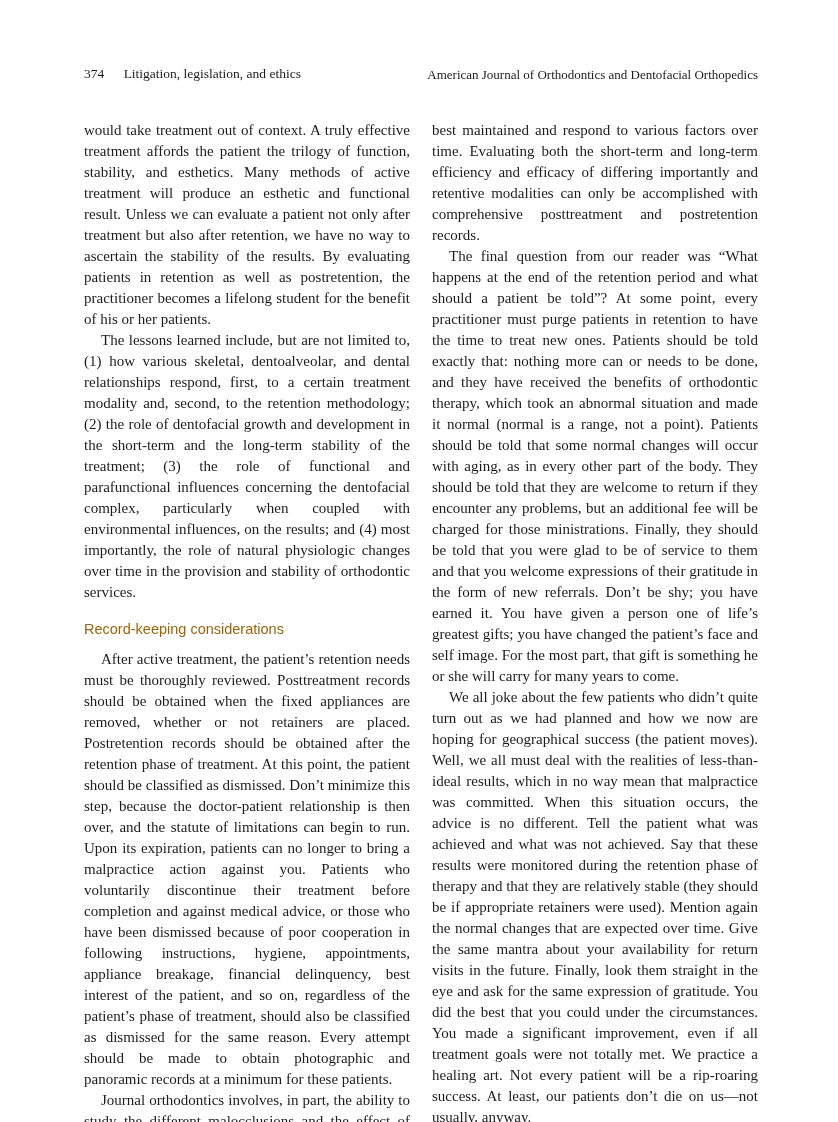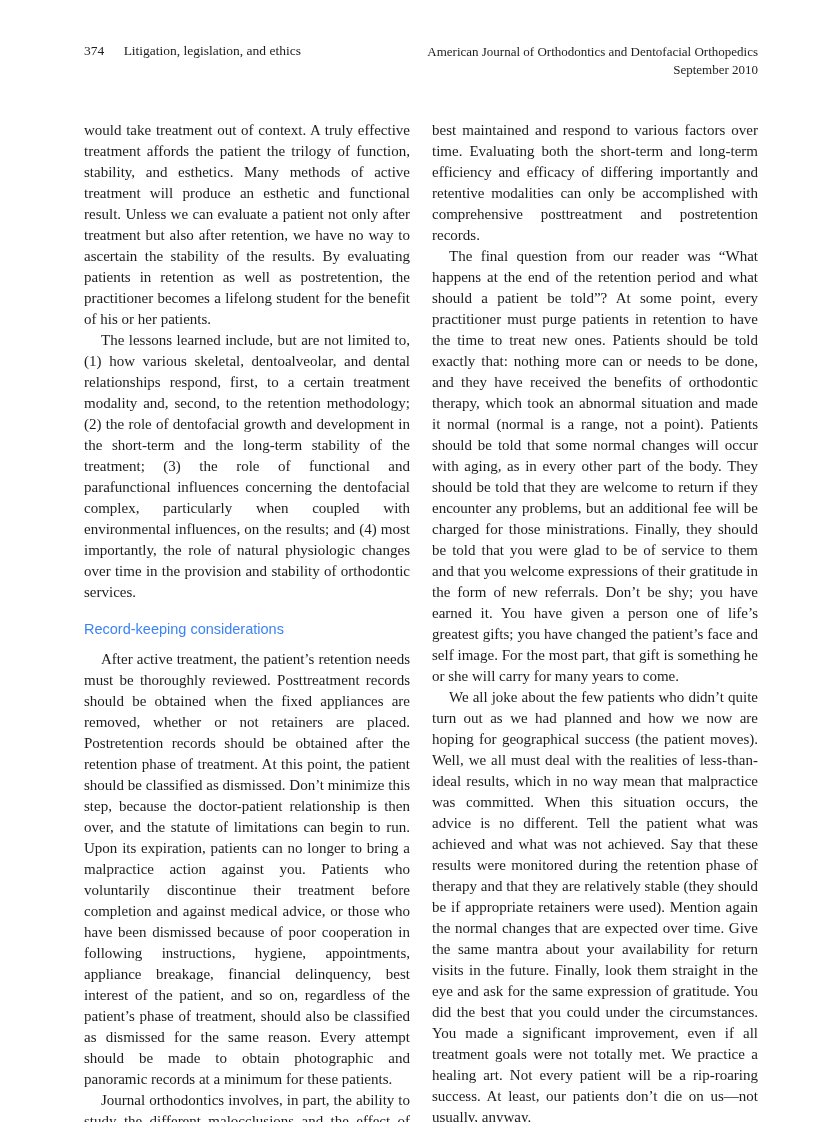--- a/index.html
+++ b/index.html
@@ -11,21 +11,21 @@
     position: relative;
     width: 838px;
     height: 1122px;
     background: #ffffff;
     font-family: "Liberation Serif", serif;
     color: #1c1c1c;
     overflow: hidden;
   }
   .page-header {
     position: absolute;
-    top: 43px;
+    top: 66px;
     left: 84px;
     width: 674px;
     display: flex;
     justify-content: space-between;
     align-items: flex-start;
   }
   .header-left {
     font-size: 13.5px;
     white-space: nowrap;
   }
@@ -59,40 +59,39 @@
     padding: 0;
     text-indent: 17px;
   }
   .col p.noindent {
     text-indent: 0;
   }
   .section-heading {
     font-family: "Liberation Sans", sans-serif;
     font-weight: 400;
     font-size: 14.5px;
-    color: #3b82f6;
+    color: #a16207;
     margin: 16px 0 9px 0;
     text-align: left;
     text-indent: 0;
     hyphens: none;
   }
 </style>
 </head>
 <body>
 
 <div class="page">
 
   <header class="page-header">
     <div class="header-left">
       <span class="pagenum">374</span>
       <span>Litigation, legislation, and ethics</span>
     </div>
     <div class="header-right">
       <div>American Journal of Orthodontics and Dentofacial Orthopedics</div>
-      <div>September 2010</div>
     </div>
   </header>
 
   <main class="columns">
 
     <section class="col">
       <p class="noindent">would take treatment out of context. A truly effective treatment affords the patient the trilogy of function, stability, and esthetics. Many methods of active treatment will produce an esthetic and functional result. Unless we can evaluate a patient not only after treatment but also after retention, we have no way to ascertain the stability of the results. By evaluating patients in retention as well as postretention, the practitioner becomes a lifelong student for the benefit of his or her patients.</p>
       <p>The lessons learned include, but are not limited to, (1) how various skeletal, dentoalveolar, and dental relationships respond, first, to a certain treatment modality and, second, to the retention methodology; (2) the role of dentofacial growth and development in the short-term and the long-term stability of the treatment; (3) the role of functional and parafunctional influences concerning the dentofacial complex, particularly when coupled with environmental influences, on the results; and (4) most importantly, the role of natural physiologic changes over time in the provision and stability of orthodontic services.</p>
       <h2 class="section-heading">Record-keeping considerations</h2>
       <p class="noindent" style="text-indent:17px">After active treatment, the patient’s retention needs must be thoroughly reviewed. Posttreatment records should be obtained when the fixed appliances are removed, whether or not retainers are placed. Postretention records should be obtained after the retention phase of treatment. At this point, the patient should be classified as dismissed. Don’t minimize this step, because the doctor-patient relationship is then over, and the statute of limitations can begin to run. Upon its expiration, patients can no longer to bring a malpractice action against you. Patients who voluntarily discontinue their treatment before completion and against medical advice, or those who have been dismissed because of poor cooperation in following instructions, hygiene, appointments, appliance breakage, financial delinquency, best interest of the patient, and so on, regardless of the patient’s phase of treatment, should also be classified as dismissed for the same reason. Every attempt should be made to obtain photographic and panoramic records at a minimum for these patients.</p>

